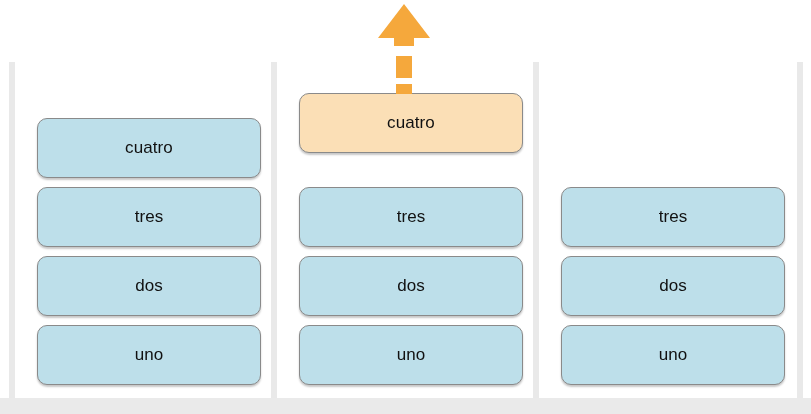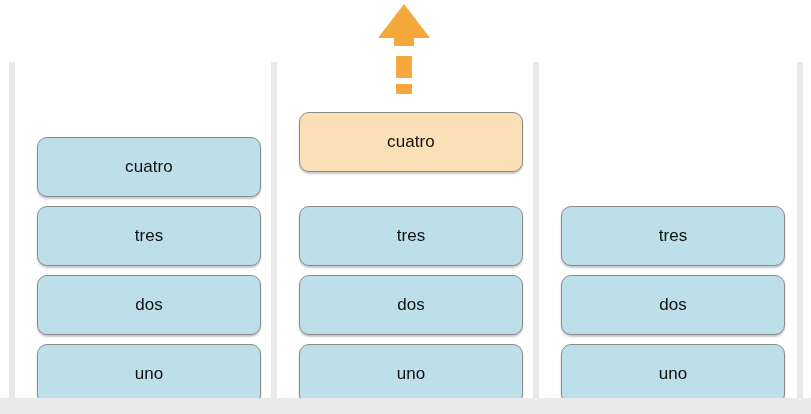--- a/index.html
+++ b/index.html
@@ -57,21 +57,20 @@
     border: 1px solid #8a8a8a;
     border-radius: 10px;
     background: #bddfea;
     box-shadow: 0 2px 2px rgba(0,0,0,0.22);
     display: flex;
     align-items: center;
     justify-content: center;
     font-size: 17px;
     color: #111111;
     letter-spacing: 0.1px;
-    margin-top: 19px;
   }
   .card.highlight {
     background: #fbdfb6;
   }
 
   
   .drag-arrow {
     position: absolute;
     pointer-events: none;
   }

